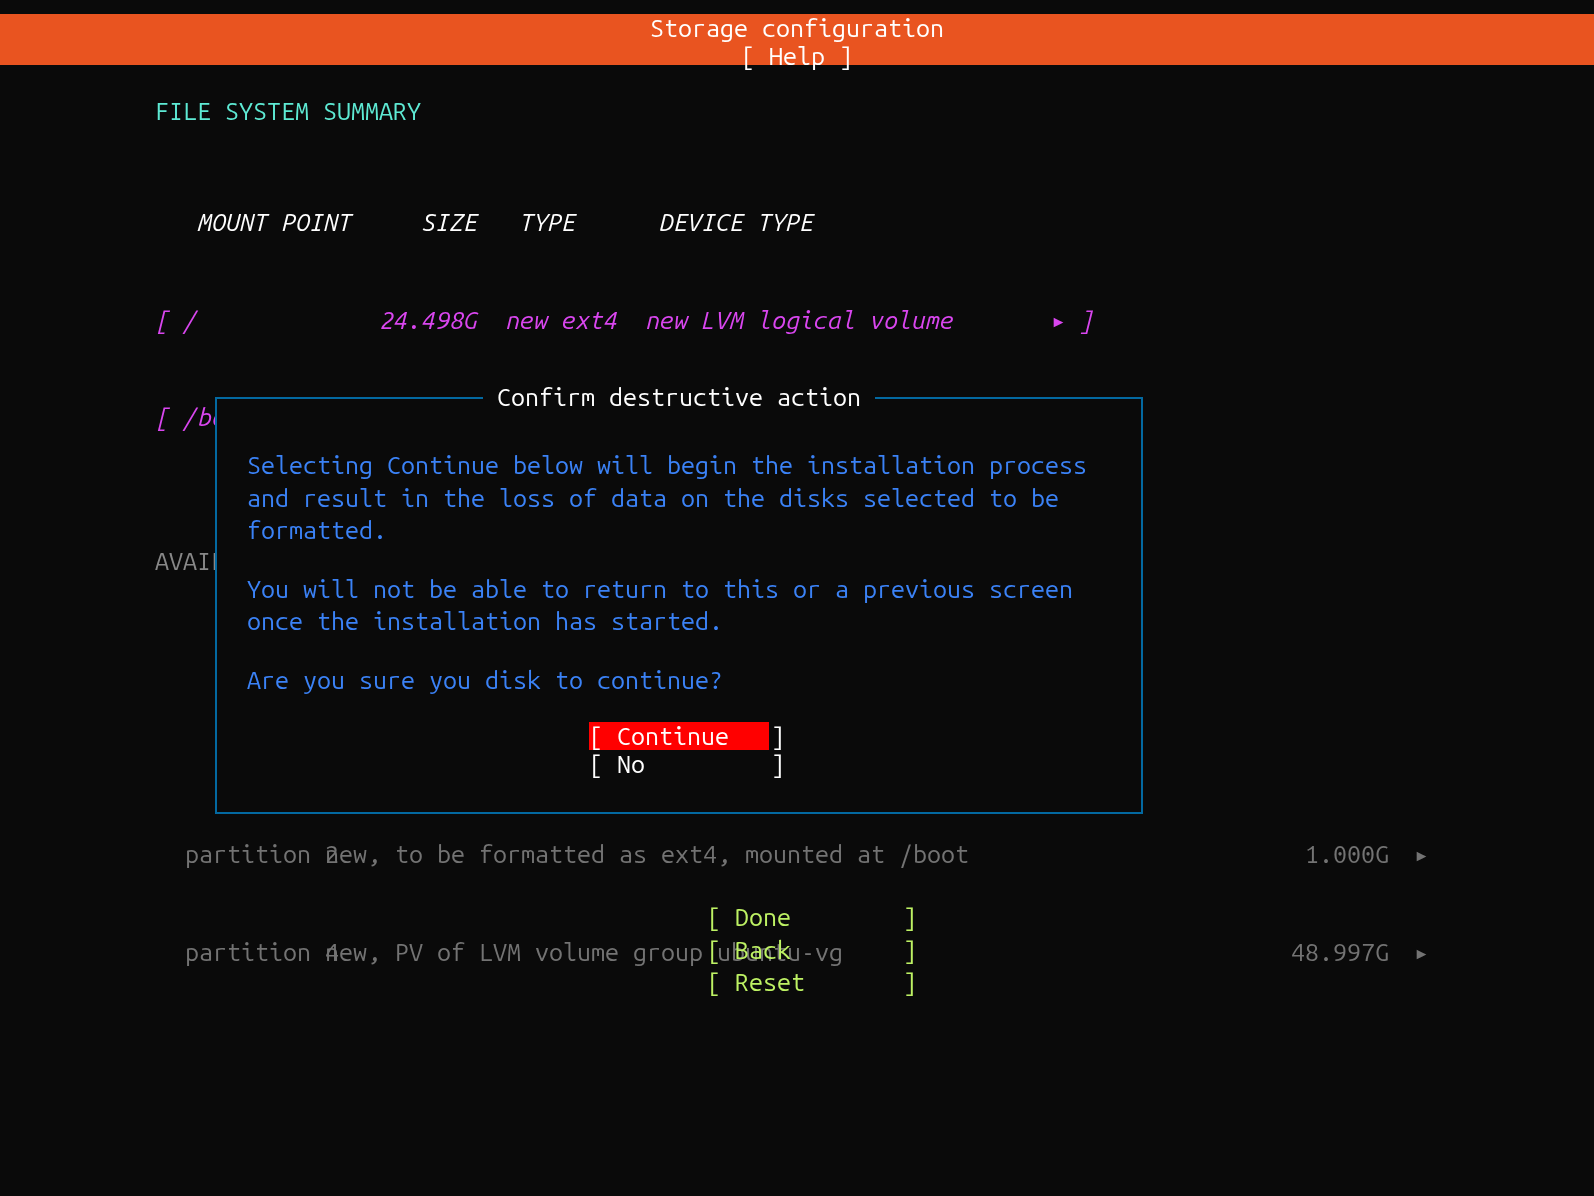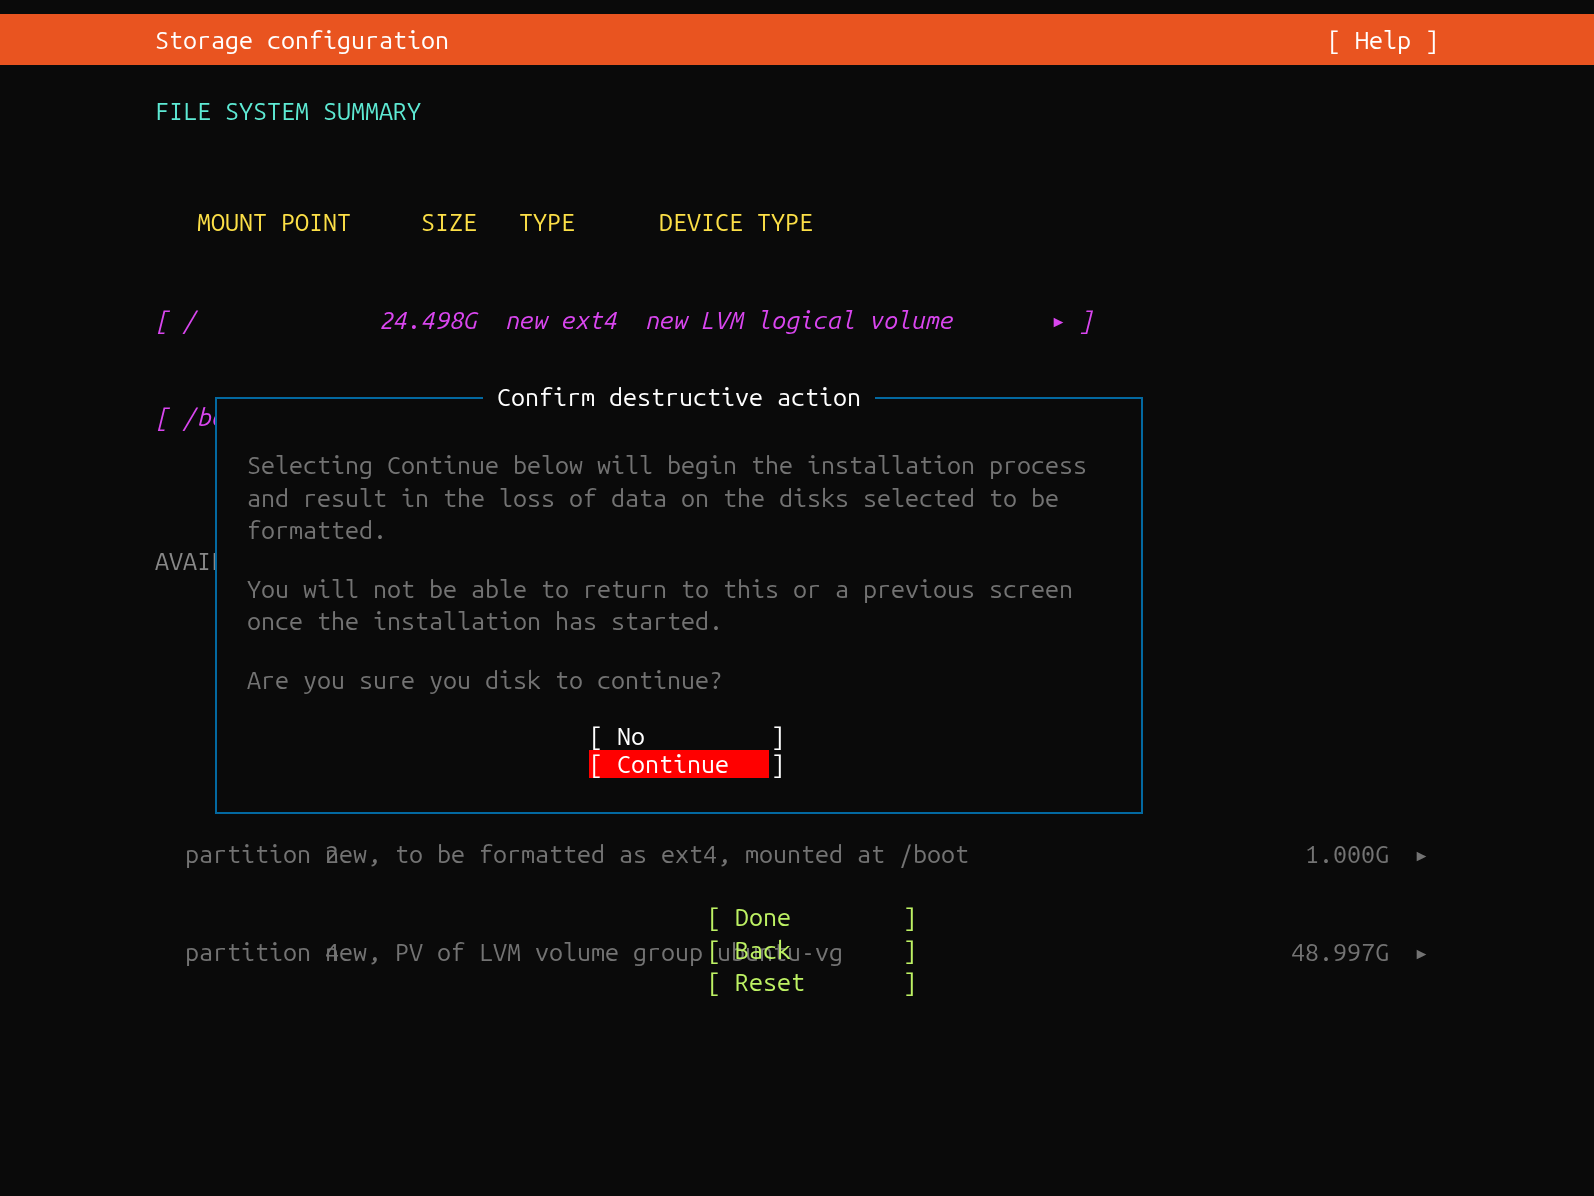--- a/index.html
+++ b/index.html
@@ -13,39 +13,40 @@
     overflow: hidden;
   }
   .headerbar {
     background: #e95420;
     height: 51px;
     margin-top: 14px;
     display: flex;
     align-items: center;
     padding: 0 155px 0 155px;
     color: #fff;
+    flex-direction: column;
   }
   .headerbar .title { flex: 1; color: #fff; }
   .headerbar .help { color: #fff; }
   .page {
     padding: 32px 155px 0 155px;
     position: relative;
   }
   .section-header {
     color: #5eead4;
     margin-bottom: 16px;
   }
   .fstable {
     color: #888;
     white-space: pre;
     line-height: 1.3;
     margin-left: 0;
     margin-bottom: 48px;
   }
-  .fstable .hdr { color: #fde047; }
+  .fstable .hdr { color: #ffffff; font-style: italic; }
   .row { color: #d946ef; font-style: italic; }
   .avail-header { color: #888; margin-top: 20px; margin-bottom: 60px;}
   
   .dialog {
     position: absolute;
     left: 215px;
     top: 332px;
     width: 928px;
     border: 2px solid #0369a1;
     background: #0a0a0a;
@@ -59,21 +60,21 @@
     text-align: center;
     pointer-events: none;
   }
   .dialog-title {
     display: inline-block;
     background: #0a0a0a;
     padding: 0 14px;
     color: #fff;
   }
   .dialog-body {
-    color: #737373;
+    color: #3b82f6;
     line-height: 1.3;
     white-space: normal;
   }
   .dialog-body p { margin-bottom: 26px; }
   .dialog-buttons { text-align: center; margin-top: 20px;}
   .dbutton {
     display: inline-block;
     width: 180px;
     text-align: left;
     color: #fff;
@@ -137,22 +138,22 @@
   <div class="dialog">
     <div class="dialog-title-wrap">
       <span class="dialog-title">Confirm destructive action</span>
     </div>
     <div class="dialog-body">
       <p>Selecting Continue below will begin the installation process and result in the loss of data on the disks selected to be formatted.</p>
       <p>You will not be able to return to this or a previous screen once the installation has started.</p>
       <p>Are you sure you disk to continue?</p>
     </div>
     <div class="dialog-buttons">
+      <div><span class="dbutton focused">[ Continue   ]</span></div>
       <div><span class="dbutton">[ No         ]</span></div>
-      <div><span class="dbutton focused">[ Continue   ]</span></div>
     </div>
   </div>
 
   <div class="partlist">
     <div class="prow">
       <span class="pname">partition 2</span>
       <span class="pdesc">new, to be formatted as ext4, mounted at /boot</span>
       <span class="psize">1.000G</span>
       <span class="ptri">▸</span>
     </div>

